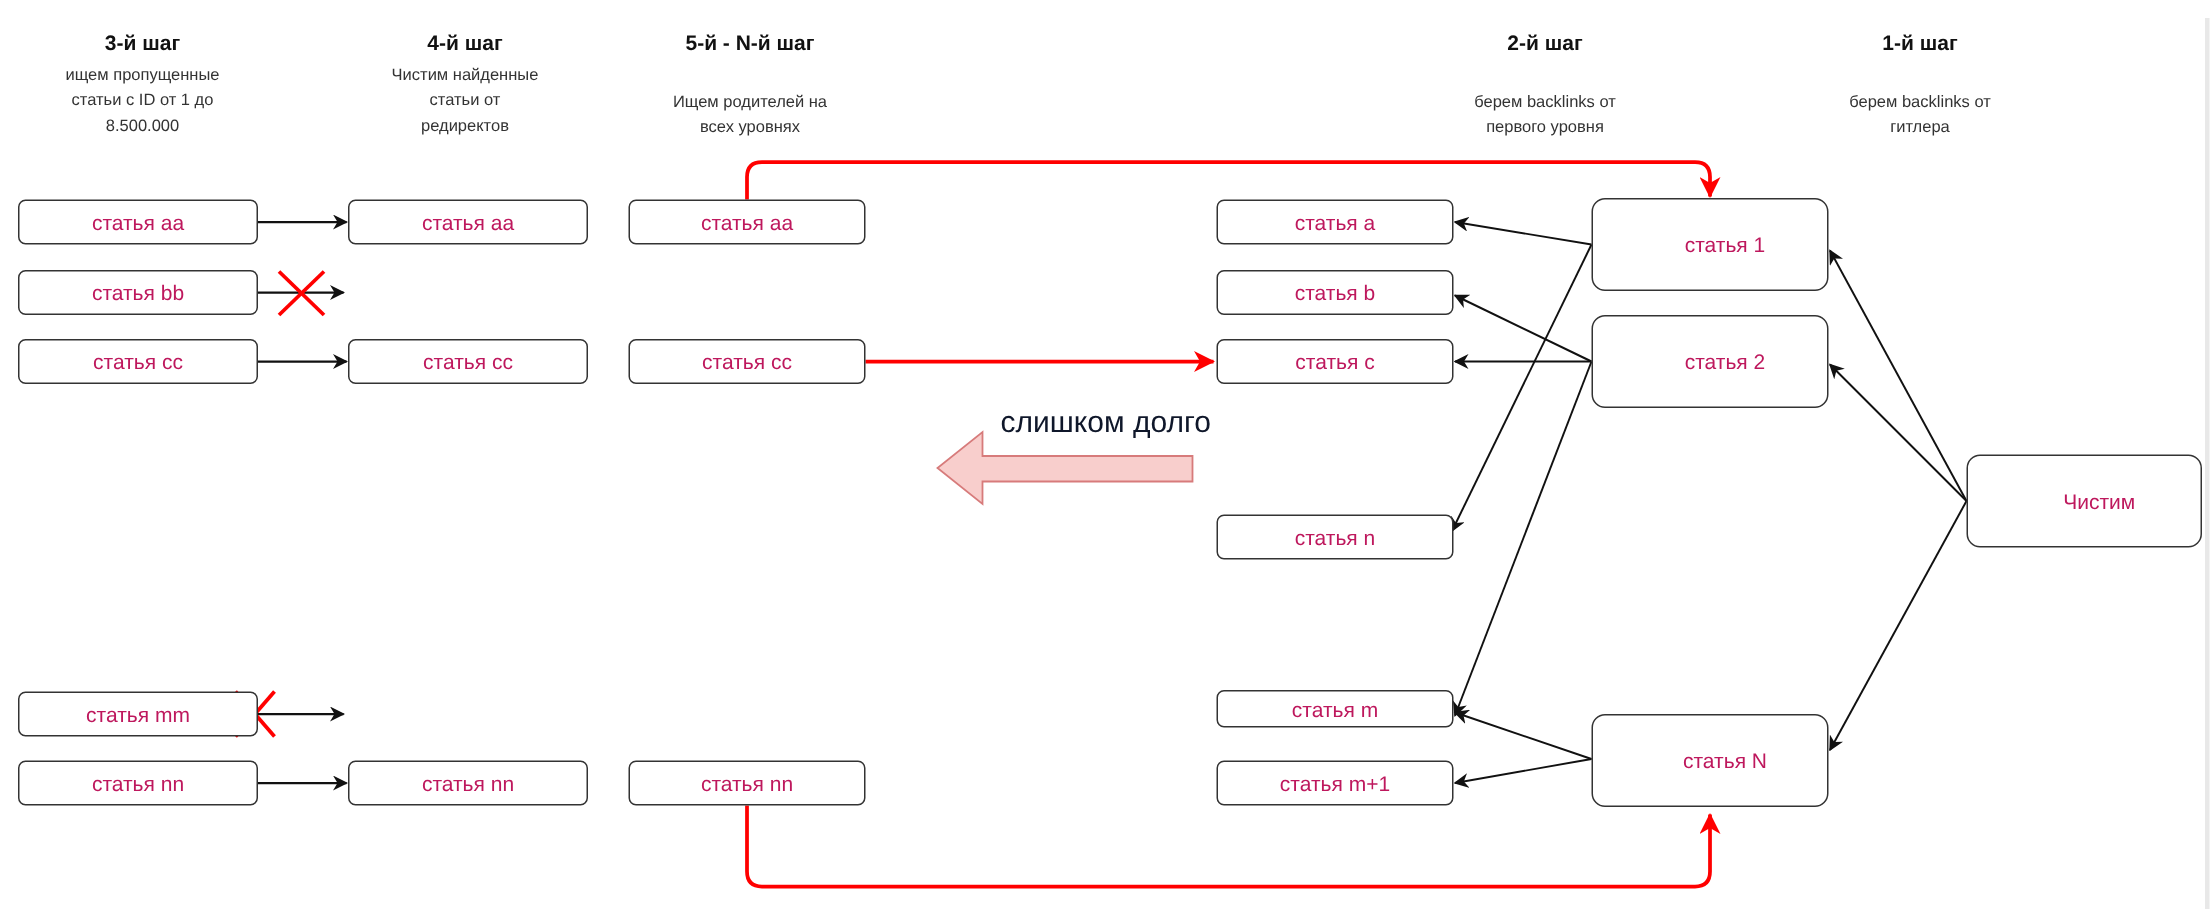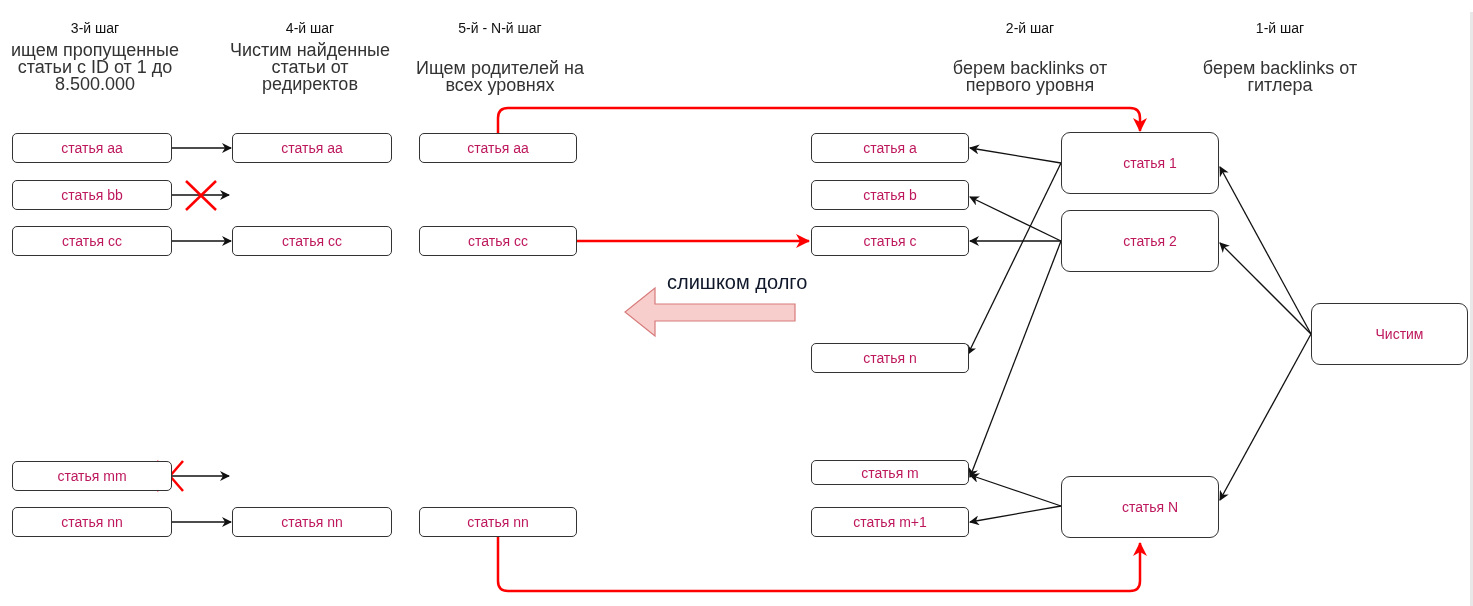--- a/index.html
+++ b/index.html
@@ -1,20 +1,20 @@
 <!DOCTYPE html>
 <html><head>
 <meta charset="utf-8">
 <style>
   html, body { margin:0; padding:0; background:#ffffff; }
   body { width:1473px; height:606px; position:relative; overflow:hidden;
          font-family:"Liberation Sans", sans-serif; color:#333; }
   .edge { position:absolute; left:1470px; top:12px; width:3px; height:594px; background:#e8e8e8; }
-  .hdr { position:absolute; text-align:center; font-size:14px; font-weight:normal; color:#111; }
-  .desc { position:absolute; text-align:center; font-size:18px; color:#333; line-height:17px; }
+  .hdr { position:absolute; text-align:center; font-size:14px; font-weight:bold; color:#111; }
+  .desc { position:absolute; text-align:center; font-size:11px; color:#333; line-height:17px; }
   .box { position:absolute; box-sizing:border-box; border:1.5px solid #333; border-radius:5px;
          background:#fff; display:flex; align-items:center; justify-content:center;
          font-size:14px; color:#be185d; }
   .box.big { border-radius:9px;padding-left:20px; }
   .note { position:absolute; font-size:20px; color:#0f172a; }
   svg.lines { position:absolute; left:0; top:0; width:1473px; height:606px; pointer-events:none; }
 </style>
 </head>
 <body>
 

